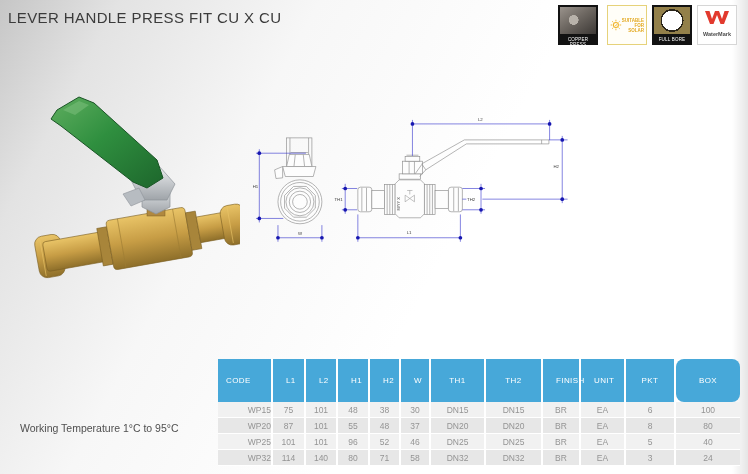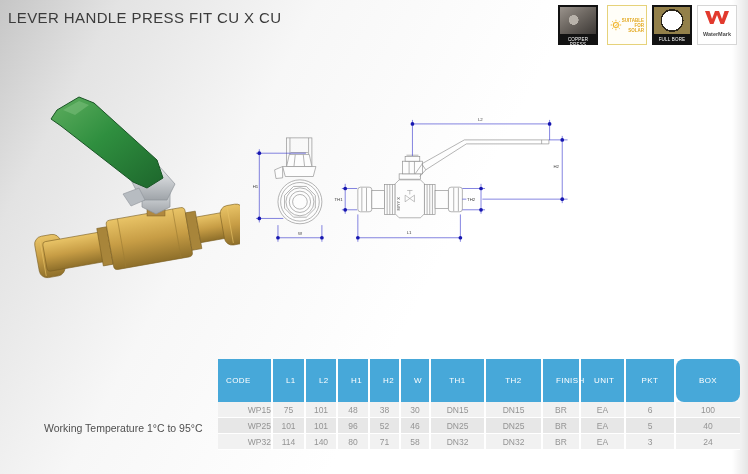--- a/index.html
+++ b/index.html
@@ -30,21 +30,21 @@
   #badge-solar .stext{font-size:4.5px; line-height:5px; color:#e3a81f; font-weight:700; text-align:right; flex:1;}
   #badge-fullbore{left:652px; background:#121212; padding:2px;}
   #badge-fullbore .gold{
     width:36px; height:27px;
     background:radial-gradient(circle at 50% 50%, #ffffff 0 10px, #2a2419 10px 11.5px, #93804a 11.5px);
   }
   #badge-fullbore .blabel{color:#fff; font-size:4.5px; text-align:center; padding-top:3px; letter-spacing:0.2px;}
   #badge-watermark{left:697px; background:#ffffff; border:1px solid #d6d6d6; text-align:center; padding-top:3px;}
   #badge-watermark .wlabel{font-size:5.5px; color:#4a4a4a; font-weight:700; margin-top:1px;}
   
-  #notes{position:absolute; left:44px; top:420px; font-size:10.5px; color:#4f4f4f; line-height:16px;}
+  #notes{position:absolute; left:20px; top:420px; font-size:10.5px; color:#4f4f4f; line-height:16px;}
   
   #spec-table{
     position:absolute; left:218px; top:359px; width:522px;
     border-collapse:separate; border-spacing:0; table-layout:fixed;
   }
   #spec-table th{
     background:#47a8d9; color:#fff; font-weight:400; font-size:8px; letter-spacing:0.4px;
     height:17px; text-align:center; padding:13px;
     border-right:2px solid #fff;
   }
@@ -319,20 +319,34 @@
           <td>38</td>
           <td>30</td>
           <td>DN15</td>
           <td>DN15</td>
           <td>BR</td>
           <td>EA</td>
           <td>6</td>
           <td>100</td>
         </tr>
         <tr>
+          <td class="code">WP20</td>
+          <td>87</td>
+          <td>101</td>
+          <td>55</td>
+          <td>48</td>
+          <td>37</td>
+          <td>DN20</td>
+          <td>DN20</td>
+          <td>BR</td>
+          <td>EA</td>
+          <td>8</td>
+          <td>80</td>
+        </tr>
+        <tr>
           <td class="code">WP25</td>
           <td>101</td>
           <td>101</td>
           <td>96</td>
           <td>52</td>
           <td>46</td>
           <td>DN25</td>
           <td>DN25</td>
           <td>BR</td>
           <td>EA</td>

